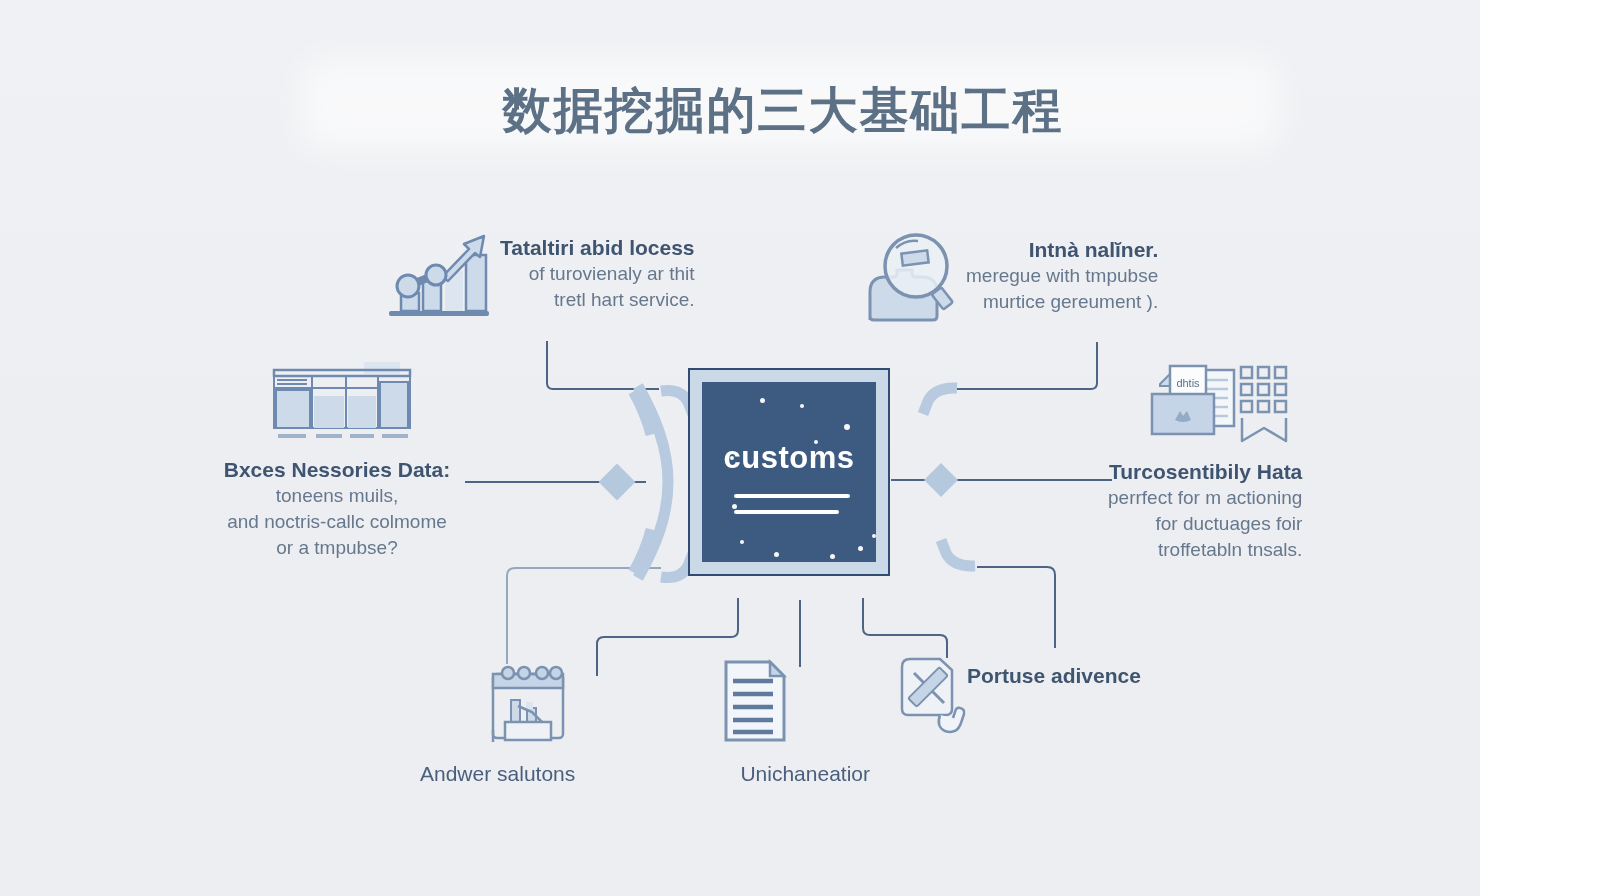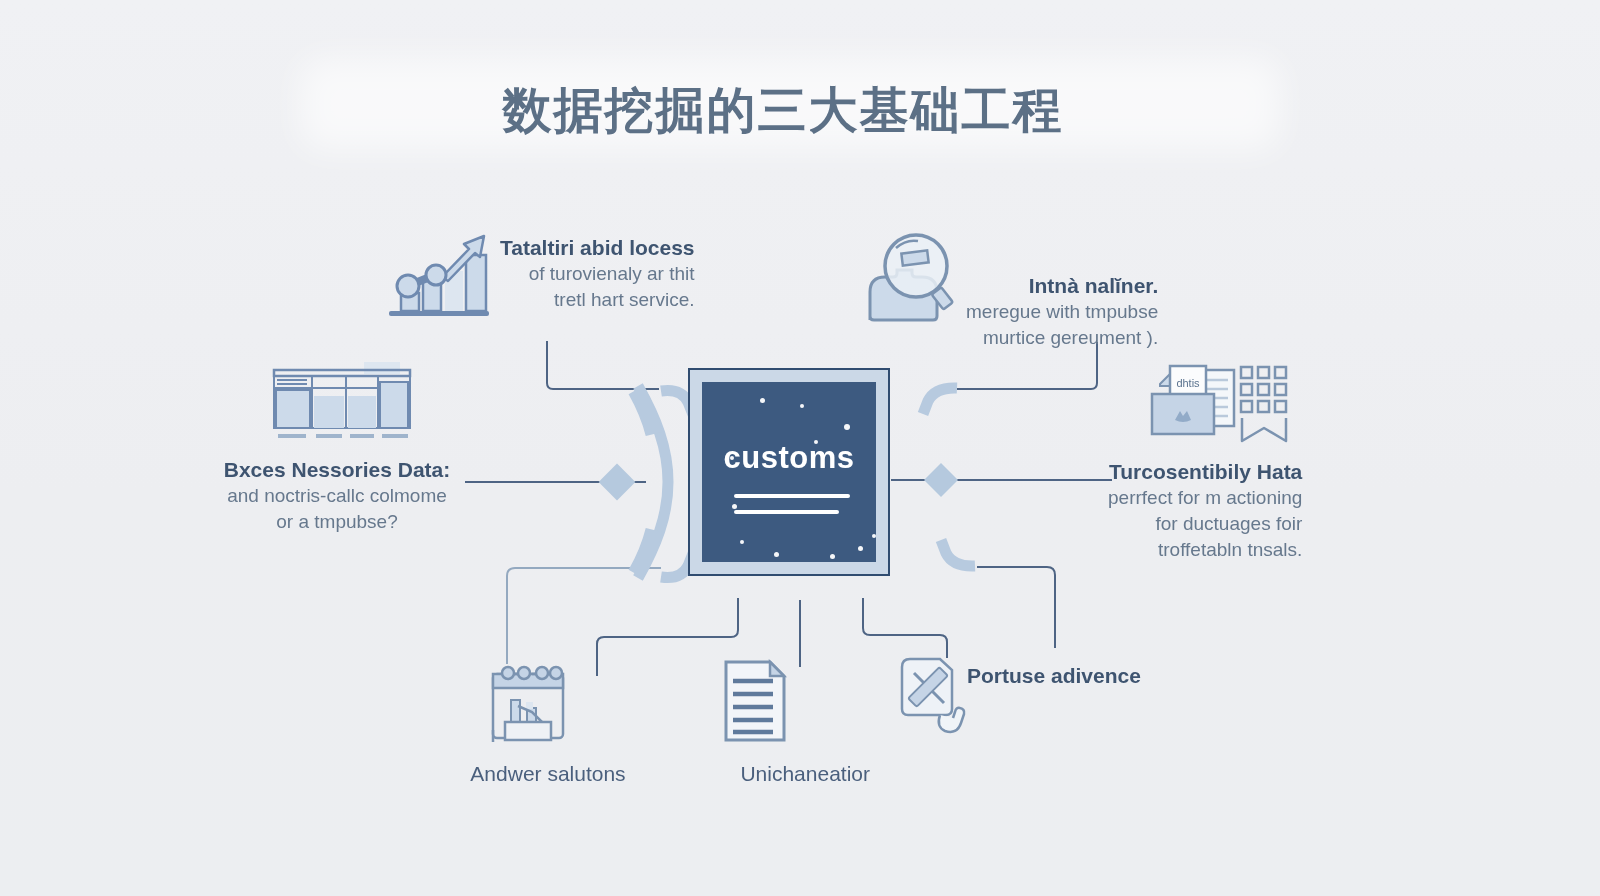--- a/index.html
+++ b/index.html
@@ -1,43 +1,43 @@
 <!DOCTYPE html>
 <html><head>
 <meta charset="utf-8">
 <style>
   html,body{margin:0;padding:0;}
   body{font-family:"Liberation Sans","DejaVu Sans",sans-serif;}
-  #canvas{position:relative;width:1600px;height:896px;overflow:hidden;
+  #canvas{position:relative;width:1480px;height:896px;overflow:hidden;
     background:linear-gradient(180deg,#f0f1f4 0%,#edeef1 55%,#eceef1 100%);}
   .abs{position:absolute;}
   #title-glow{left:300px;top:58px;width:980px;height:92px;background:rgba(255,255,255,.6);
     border-radius:24px;filter:blur(16px);}
   #page-title{left:0;top:78px;width:1566px;text-align:center;font-size:49px;font-weight:bold;
     color:#5c7086;letter-spacing:2px;}
   
   .tb{color:#66788d;font-size:19px;line-height:26px;text-align:right;}
   .tb .hd{color:#3e5470;font-size:21px;font-weight:bold;line-height:27px;}
   #tb-top-left{left:500px;top:234px;}
-  #tb-top-right{left:966px;top:236px;margin-top:36px;}
+  #tb-top-right{left:966px;top:236px;}
   #tb-left{left:172px;top:456px;width:330px;text-align:center;line-height:26px;}
   #tb-right{left:1108px;top:458px;}
   
   #center-frame{left:688px;top:368px;width:202px;height:208px;background:#cbd8e7;
     border:2px solid #304c70;box-sizing:border-box;}
   #center-inner{position:absolute;left:12px;top:12px;right:12px;bottom:12px;background:#3d5a80;}
   #center-label{position:absolute;left:0;right:0;top:58px;text-align:center;color:#ffffff;
     font-size:31px;font-weight:bold;letter-spacing:.5px;}
   .rule{position:absolute;height:4px;background:#ffffff;border-radius:2px;}
   #rule1{left:32px;top:112px;width:116px;}
   #rule2{left:32px;top:128px;width:105px;}
   .dot{position:absolute;width:5px;height:5px;border-radius:50%;background:#ffffff;opacity:.95;}
   
   .blabel{color:#4a5f7d;font-size:21px;}
-  #label-bl{left:440px;top:762px;width:216px;text-align:center;}
+  #label-bl{left:420px;top:762px;width:216px;}
   #label-bc{left:650px;top:762px;width:220px;text-align:right;}
   #label-br{left:967px;top:664px;font-weight:bold;color:#3e5470;}
   svg{display:block;}
 </style>
 </head>
 <body>
 
 <div id="canvas">
 
   <div id="title-glow" class="abs"></div>
@@ -116,20 +116,21 @@
     <rect x="82" y="38" width="28" height="32" fill="#ccdaea"></rect>
     <rect x="114" y="24" width="28" height="46" fill="#ccdaea" stroke="#6f8ab0" stroke-width="2"></rect>
     <rect x="12" y="76" width="28" height="4" fill="#9fb4cc"></rect>
     <rect x="50" y="76" width="26" height="4" fill="#9fb4cc"></rect>
     <rect x="84" y="76" width="24" height="4" fill="#9fb4cc"></rect>
     <rect x="116" y="76" width="26" height="4" fill="#9fb4cc"></rect>
   </svg>
 
   <div id="tb-left" class="abs tb">
     <div class="hd">Bxces Nessories Data:</div>
+    <div>toneens muils,</div>
     <div>and noctris-callc colmome</div>
     <div>or a tmpubse?</div>
   </div>
 
   <svg class="abs" style="left:1148px;top:362px;" width="92" height="76" viewBox="0 0 92 76">
     <rect x="52" y="8" width="34" height="56" fill="#f4f7fa" stroke="#7b93b0" stroke-width="2.5"></rect>
     <line x1="58" y1="18" x2="80" y2="18" stroke="#b9c9db" stroke-width="2.5"></line>
     <line x1="58" y1="27" x2="80" y2="27" stroke="#b9c9db" stroke-width="2.5"></line>
     <line x1="58" y1="36" x2="80" y2="36" stroke="#b9c9db" stroke-width="2.5"></line>
     <line x1="58" y1="45" x2="80" y2="45" stroke="#b9c9db" stroke-width="2.5"></line>

